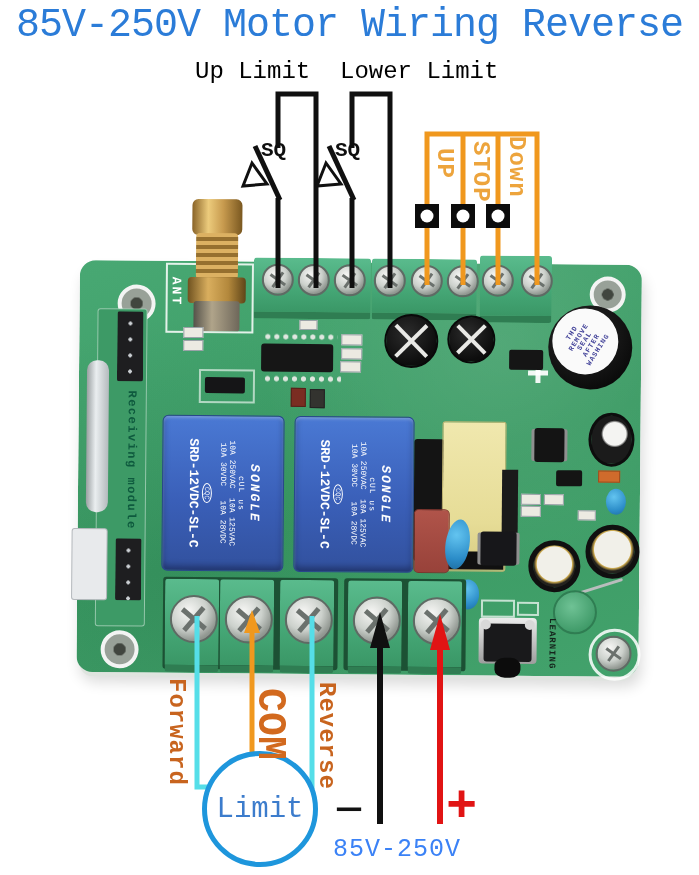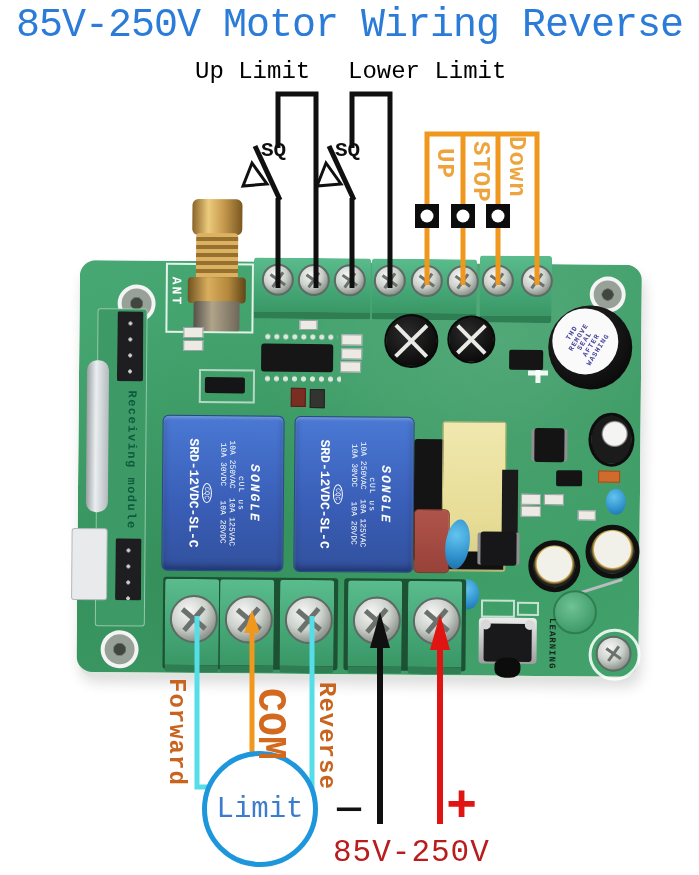--- a/index.html
+++ b/index.html
@@ -10,21 +10,21 @@
 
   
   #title{left:0;top:3px;width:699px;text-align:center;font-size:40px;color:#2b7cd8;letter-spacing:-1px}
   .limit-label{font-size:24px;color:#000000;letter-spacing:0}
   .sq{font-size:21px;font-weight:700;color:#0f0f0f}
   .btnlabel{font-size:24px;font-weight:700;color:#eda43c;letter-spacing:1px}
   .wirelabel{font-size:24px;font-weight:700;color:#c8641e;letter-spacing:1px}
   .comlabel{font-size:40px;font-weight:700;color:#d2691e}
   #minus{font-size:50px;color:#111;line-height:1}
   #plus{font-size:52px;color:#e11414;font-weight:700;line-height:1}
-  #voltage{font-size:31px;color:#b91c1c;letter-spacing:1px}
+  #voltage{font-size:25px;color:#3b82f6;letter-spacing:1px}
   #motor-circle{left:202px;top:751px;width:106px;height:106px;border:5px solid #1e96dc;border-radius:50%;
                 background:#fff;z-index:5;display:flex;align-items:center;justify-content:center}
   #motor-text{font-size:29px;color:#3c7ccc}
 
   
   #board{left:80px;top:260px;width:562px;height:412px;border-radius:16px;z-index:1;
          transform:rotate(0.5deg);transform-origin:0 0;
          background:
            radial-gradient(circle at 75% 20%, rgba(255,255,255,.10), transparent 45%),
            radial-gradient(circle at 20% 80%, rgba(0,40,20,.10), transparent 50%),
@@ -254,21 +254,21 @@
 
   <path d="M380,646 V824" stroke="#101010" stroke-width="6" fill="none"></path>
   <polygon points="380,612 370,648 390,648" fill="#101010"></polygon>
   <path d="M440,648 V824" stroke="#e11414" stroke-width="6" fill="none"></path>
   <polygon points="440,614 430,650 450,650" fill="#e11414"></polygon>
 </svg>
 
 <span id="title" class="abs lbl">85V-250V Motor Wiring Reverse</span>
 
 <span class="abs lbl limit-label" style="left:195px;top:58px">Up Limit</span>
-<span class="abs lbl limit-label" style="left:348px;top:58px">Lower Limit</span>
+<span class="abs lbl limit-label" style="left:340px;top:58px">Lower Limit</span>
 
 <span class="abs lbl sq" style="left:261px;top:139px">SQ</span>
 <span class="abs lbl sq" style="left:335px;top:139px">SQ</span>
 
 <span class="abs lbl btnlabel r90" style="left:458px;top:148px">UP</span>
 <span class="abs lbl btnlabel r90" style="left:494px;top:141px">STOP</span>
 <span class="abs lbl btnlabel r90" style="left:530px;top:136px">Down</span>
 
 <span class="abs lbl wirelabel r90" style="left:190px;top:678px">Forward</span>
 <span class="abs lbl comlabel r90" style="left:292px;top:688px">COM</span>

